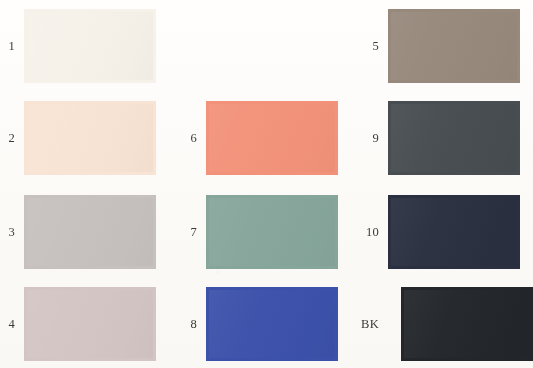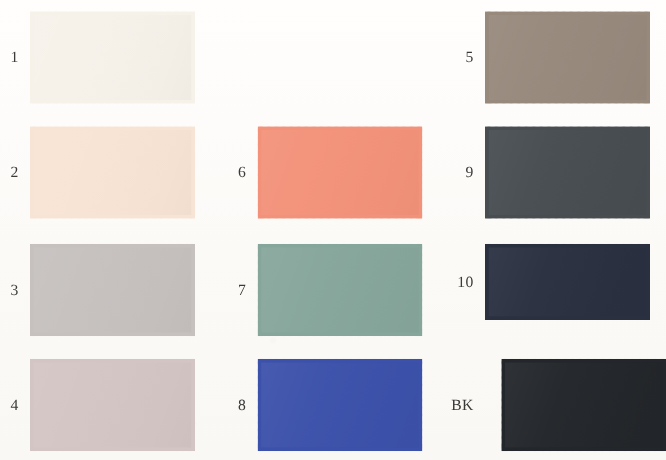--- a/index.html
+++ b/index.html
@@ -162,21 +162,21 @@
         </div>
       </div>
       <div class="swatch-cell" style="left: 388px; top: 101px; width: 132px; height: 74px;">
         <span class="swatch-label">9</span>
         <div class="swatch-chip">
           <div class="fill" style="background: rgb(71, 77, 81);"></div>
           <div class="core" style="background: rgb(71, 77, 81);"></div>
           <div class="sheen"></div>
         </div>
       </div>
-      <div class="swatch-cell" style="left: 388px; top: 195px; width: 132px; height: 61px;">
+      <div class="swatch-cell" style="left: 388px; top: 195px; width: 132px; height: 74px;">
         <span class="swatch-label">10</span>
         <div class="swatch-chip">
           <div class="fill" style="background: rgb(42, 48, 64);"></div>
           <div class="core" style="background: rgb(42, 48, 64);"></div>
           <div class="sheen"></div>
         </div>
       </div>
       <div class="swatch-cell" style="left: 388px; top: 287px; width: 132px; height: 74px; padding-left: 13px;">
         <span class="swatch-label">BK</span>
         <div class="swatch-chip">

